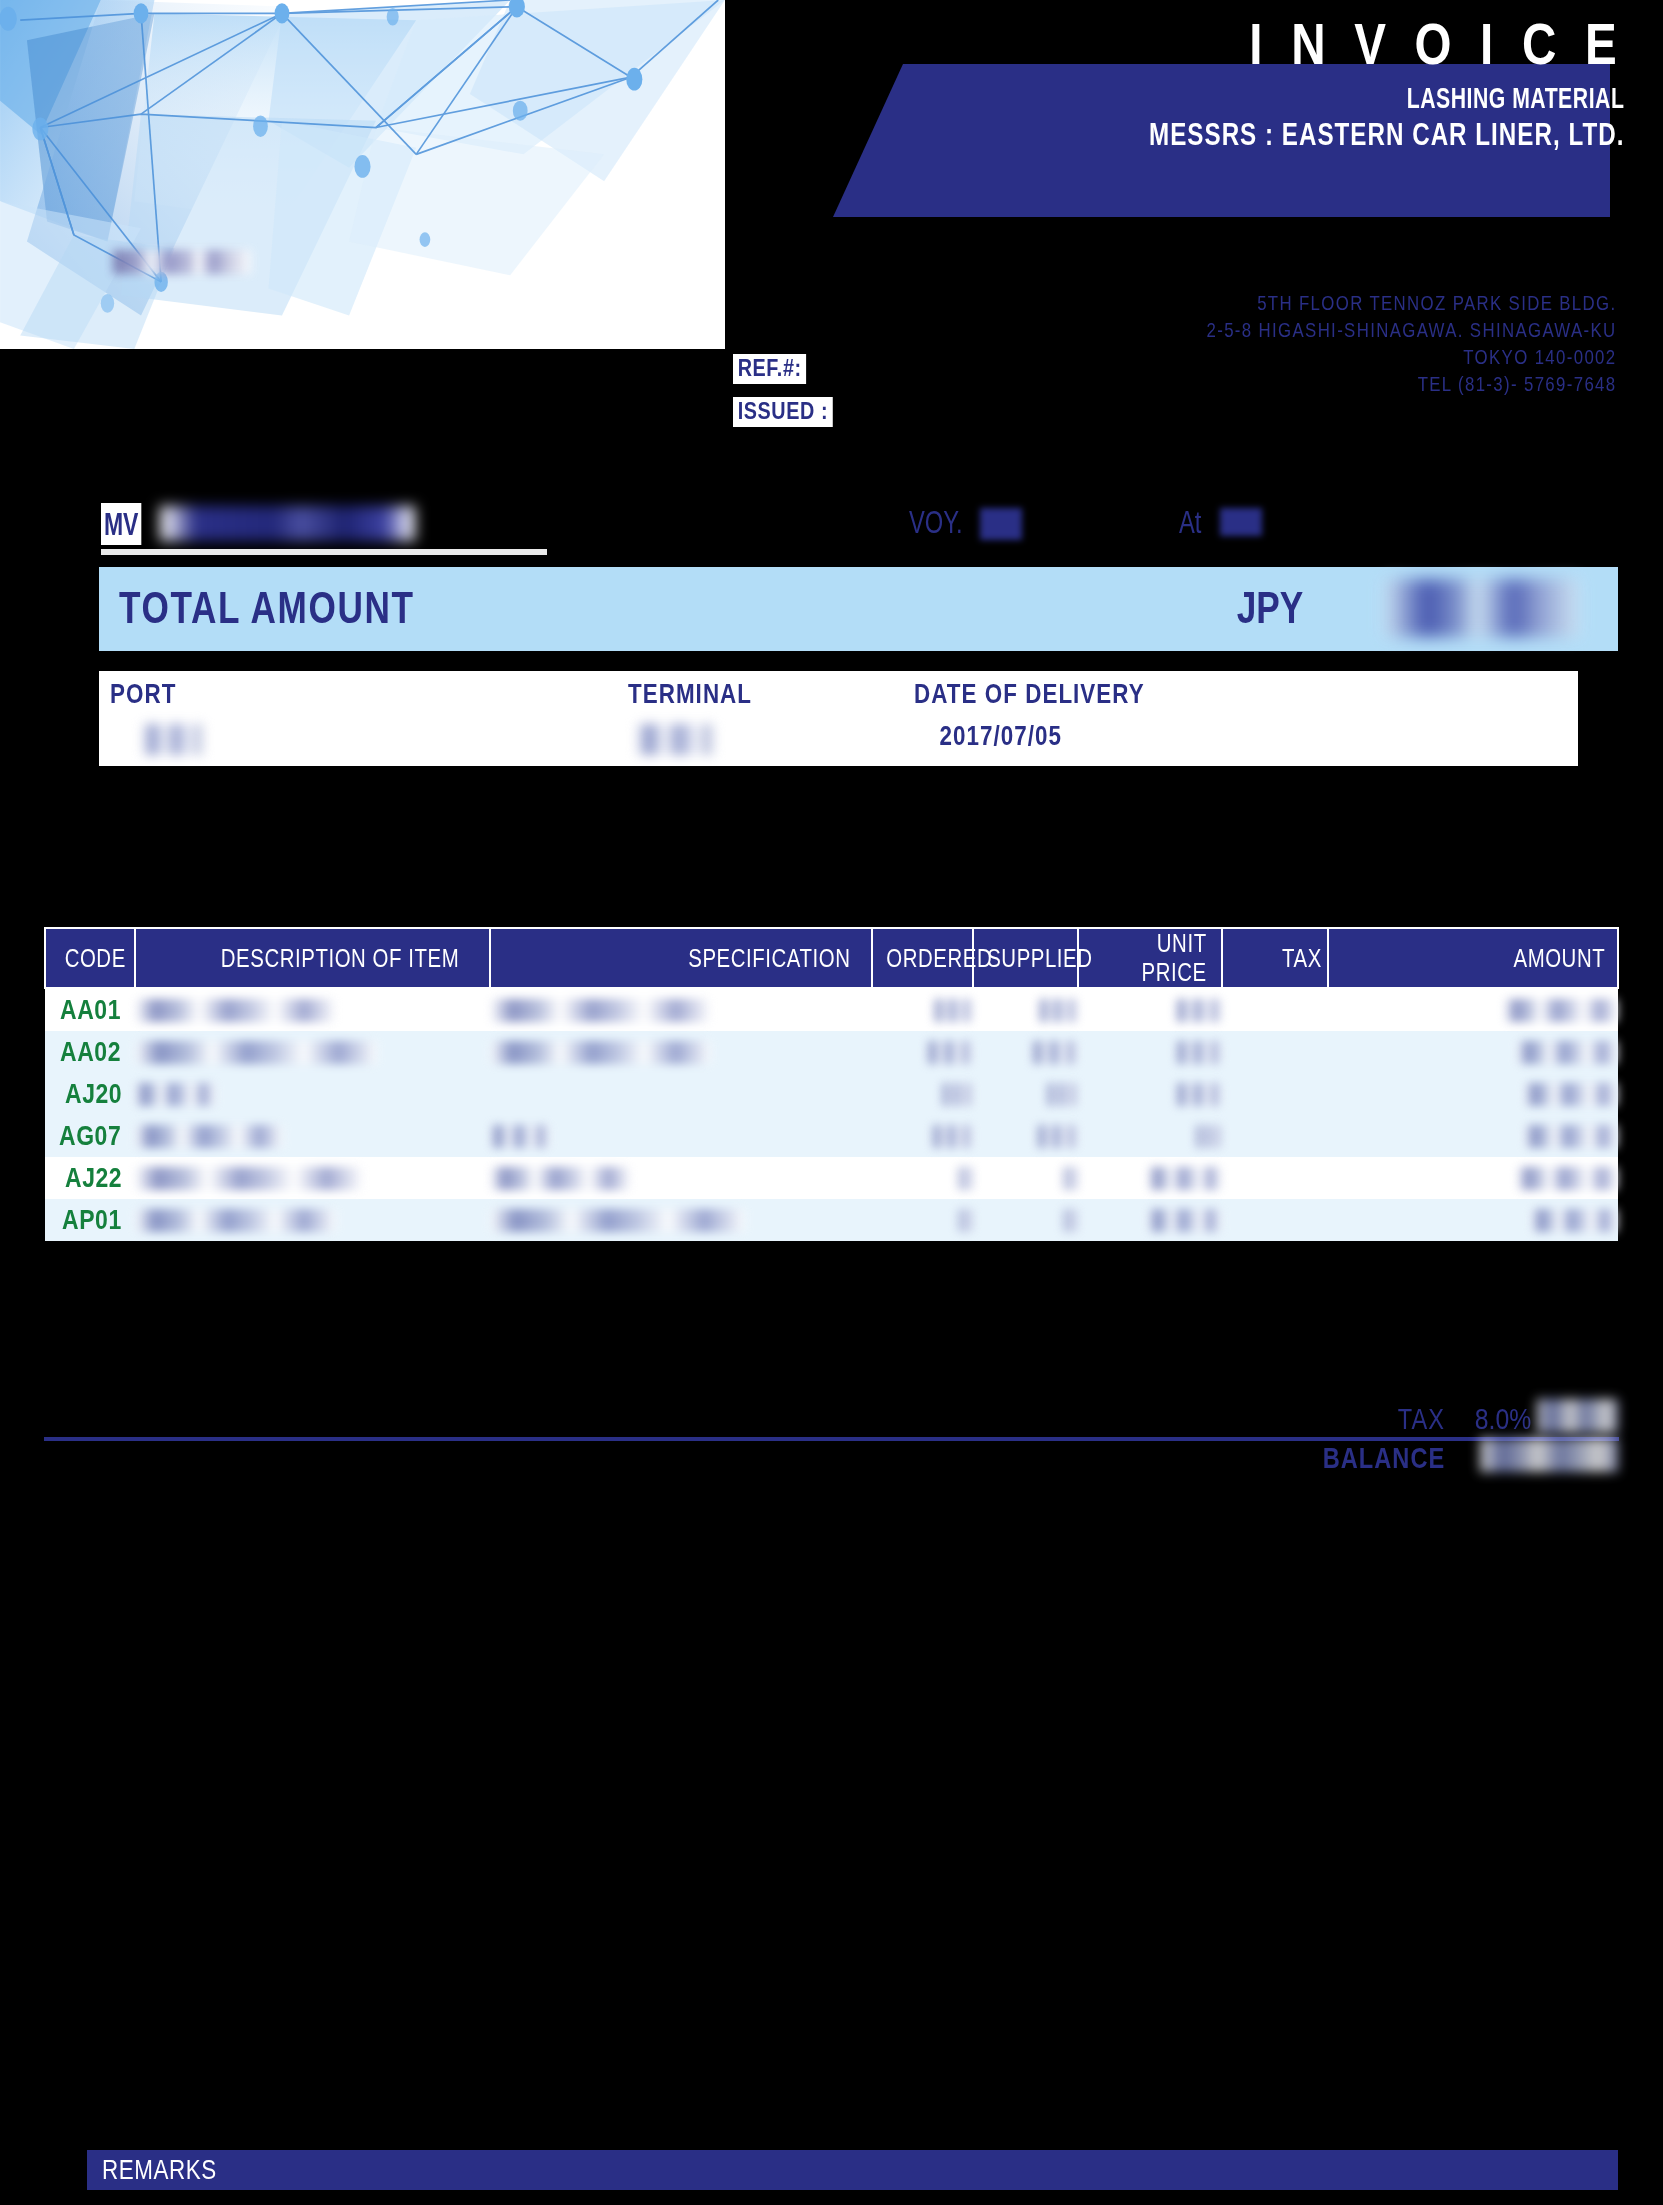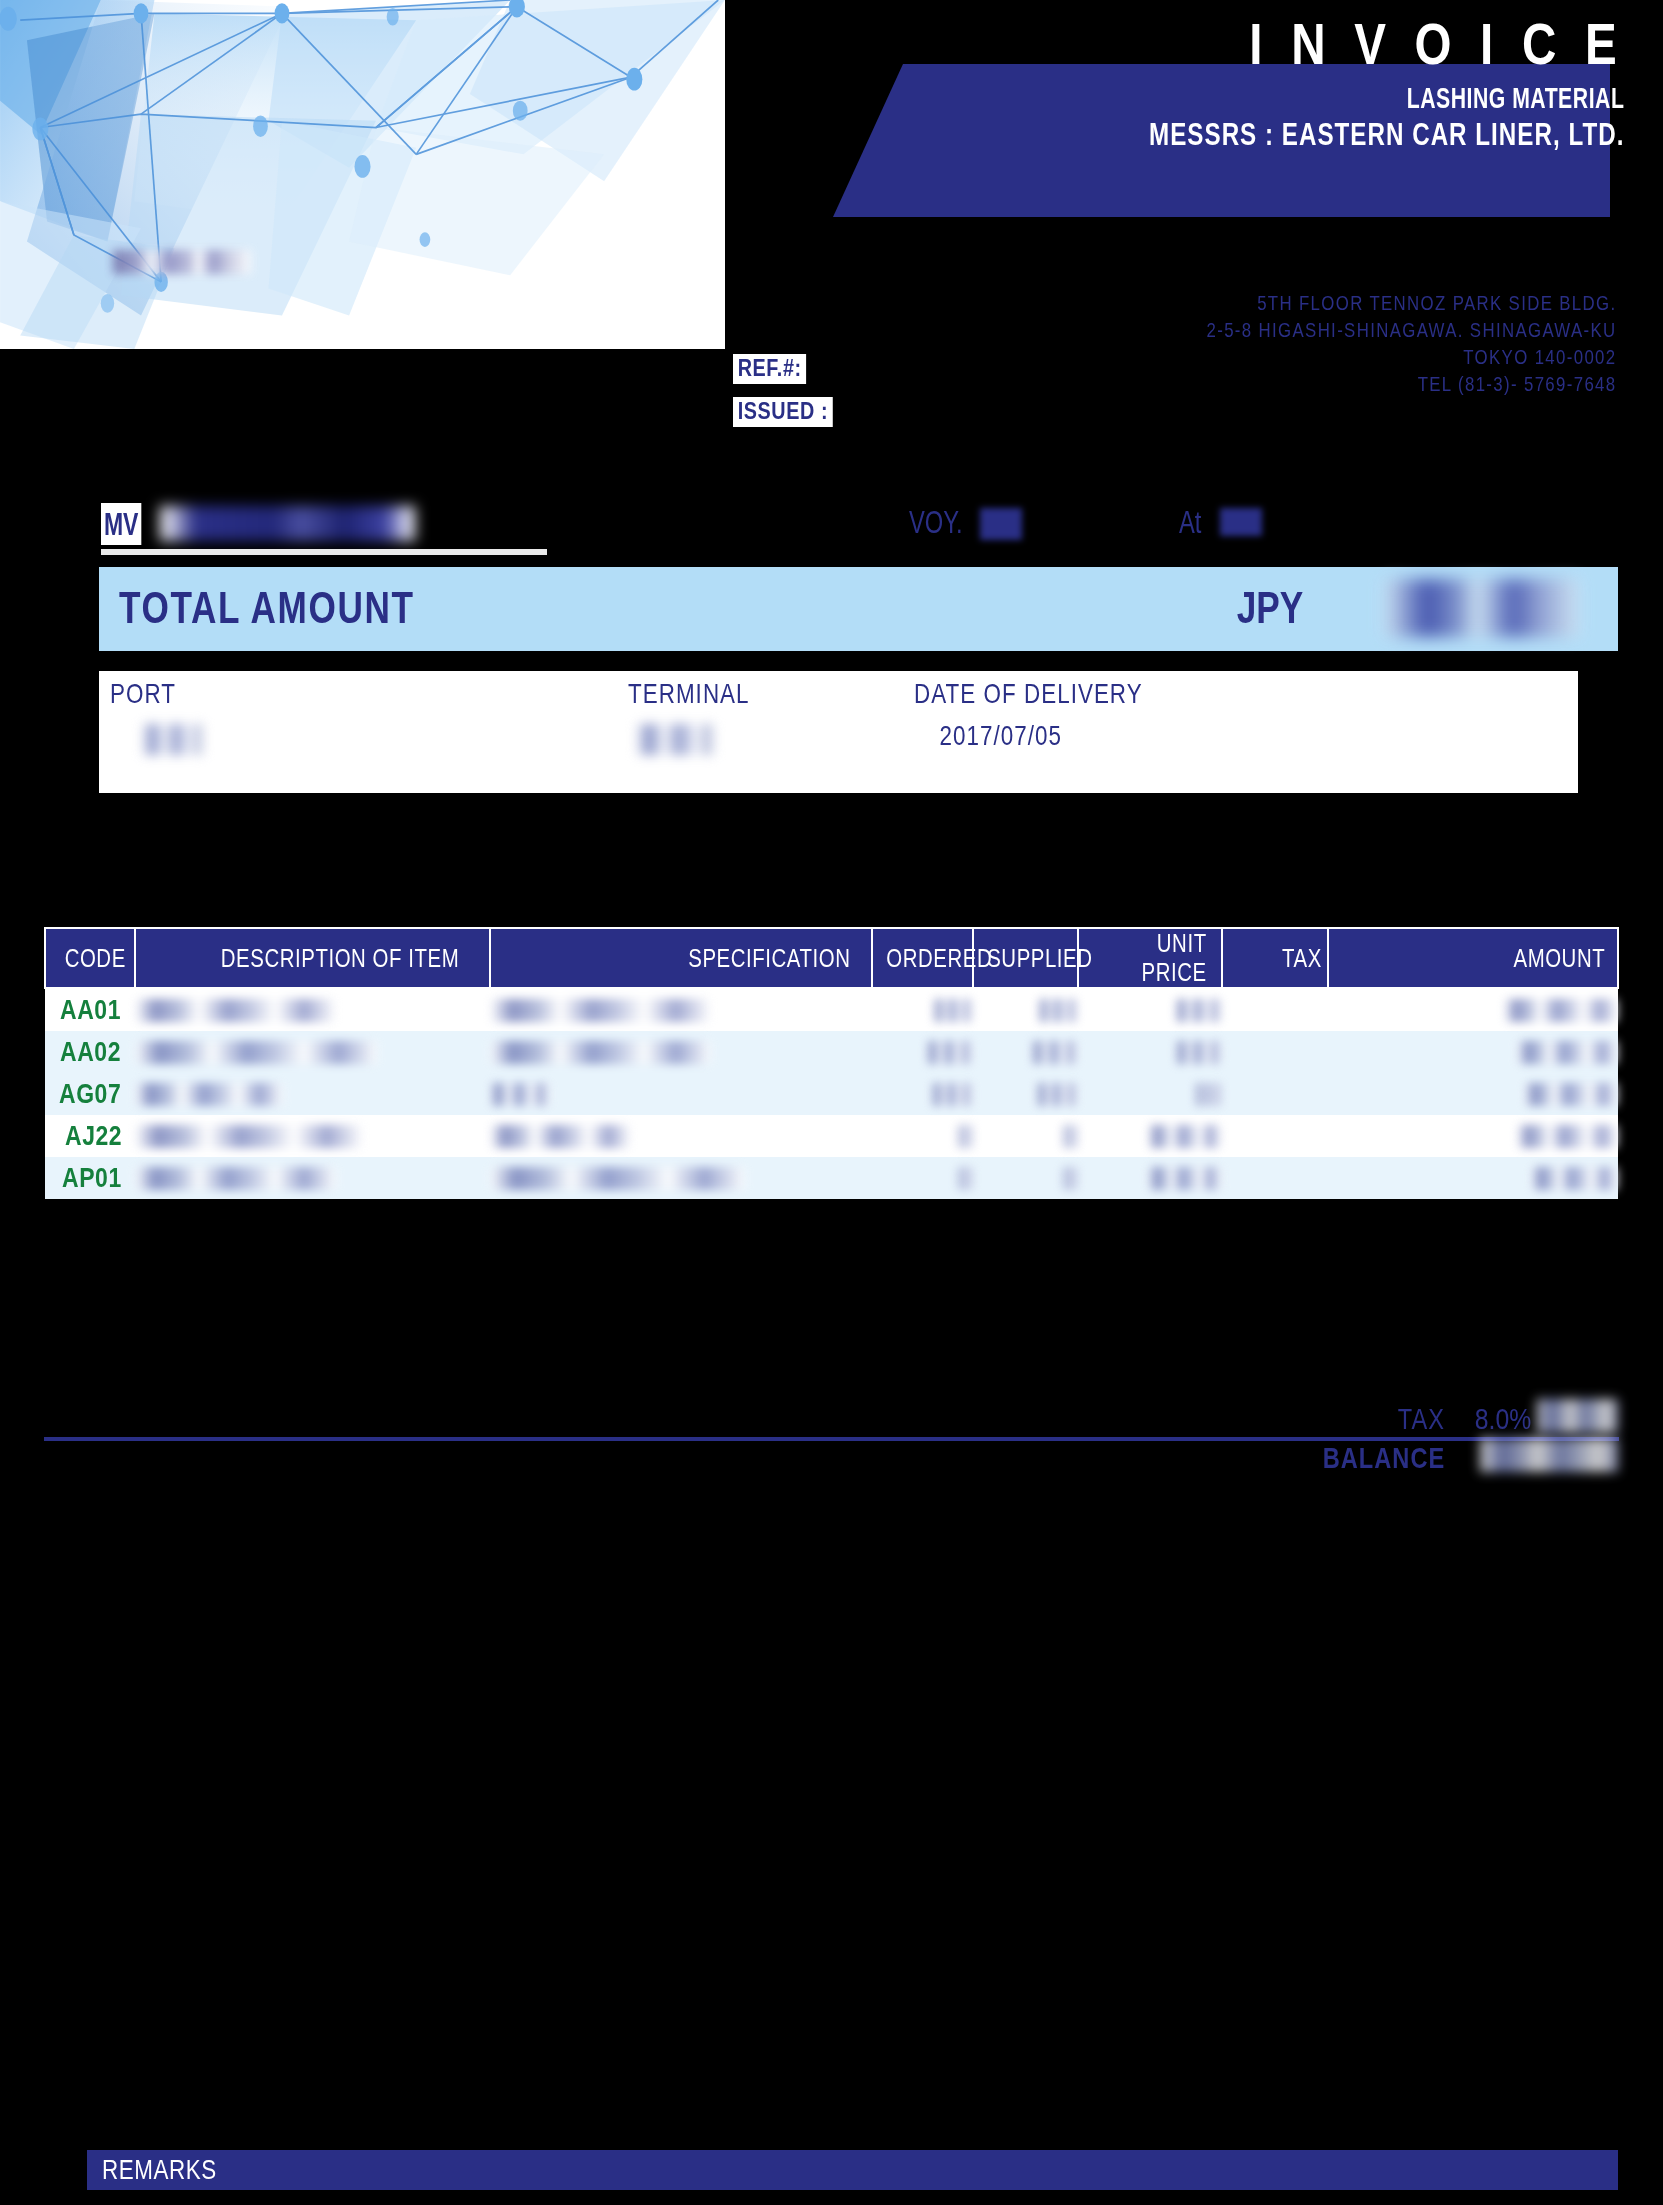--- a/index.html
+++ b/index.html
@@ -117,21 +117,21 @@
   }
   #total-value-redacted{
     position:absolute;right:39px;top:12px;width:195px;height:58px;
     background:linear-gradient(90deg,#cfe3f3 0%,#3b49a8 22%,#7a8cc8 38%,
       #cfe3f3 48%,#4a58b0 66%,#8e9cd0 80%,#cfe3f3 100%);
     filter:blur(8px);opacity:.9;
   }
 
   
   #info-block{position:absolute;left:99px;top:671px;width:1479px;}
-  .info-row{position:relative;width:100%;height:122px;}
+  .info-row{position:relative;width:100%;height:95px;font-weight:bold;}
   .info-row.white{background:#ffffff;}
   .info-row.tint{background:#e8f4fc;}
   .info-cell{position:absolute;top:0;height:100%;}
   .c1{left:10.7px;}
   .c2{left:529px;}
   .c3{left:815px;}
   .info-label{
     color:#2a2f86;font-size:28px;letter-spacing:1.3px;white-space:nowrap;
     font-family:"Liberation Sans Narrow","Liberation Sans",sans-serif;
     transform:scaleX(.80);transform-origin:left top;display:block;
@@ -422,20 +422,40 @@
         </td>
         <td class="c-num">
           <span class="blurtext" style="width: 47px;"></span>
         </td>
         <td class="c-num"></td>
         <td class="c-num">
           <span class="blurtext" style="width: 101px;"></span>
         </td>
       </tr>
       <tr class="even">
+        <td class="cell-code"><span>AJ20</span></td>
+        <td class="c-desc">
+          <span class="blurtext" style="width: 81px;"></span>
+        </td>
+        <td class="c-spec"></td>
+        <td class="c-num">
+          <span class="blurtext" style="width: 32px;"></span>
+        </td>
+        <td class="c-num">
+          <span class="blurtext" style="width: 32px;"></span>
+        </td>
+        <td class="c-num">
+          <span class="blurtext" style="width: 47px;"></span>
+        </td>
+        <td class="c-num"></td>
+        <td class="c-num">
+          <span class="blurtext" style="width: 94px;"></span>
+        </td>
+      </tr>
+      <tr class="even">
         <td class="cell-code"><span>AG07</span></td>
         <td class="c-desc">
           <span class="blurtext" style="width: 148px;"></span>
         </td>
         <td class="c-spec">
           <span class="blurtext" style="width: 60px;"></span>
         </td>
         <td class="c-num">
           <span class="blurtext" style="width: 42px;"></span>
         </td>

